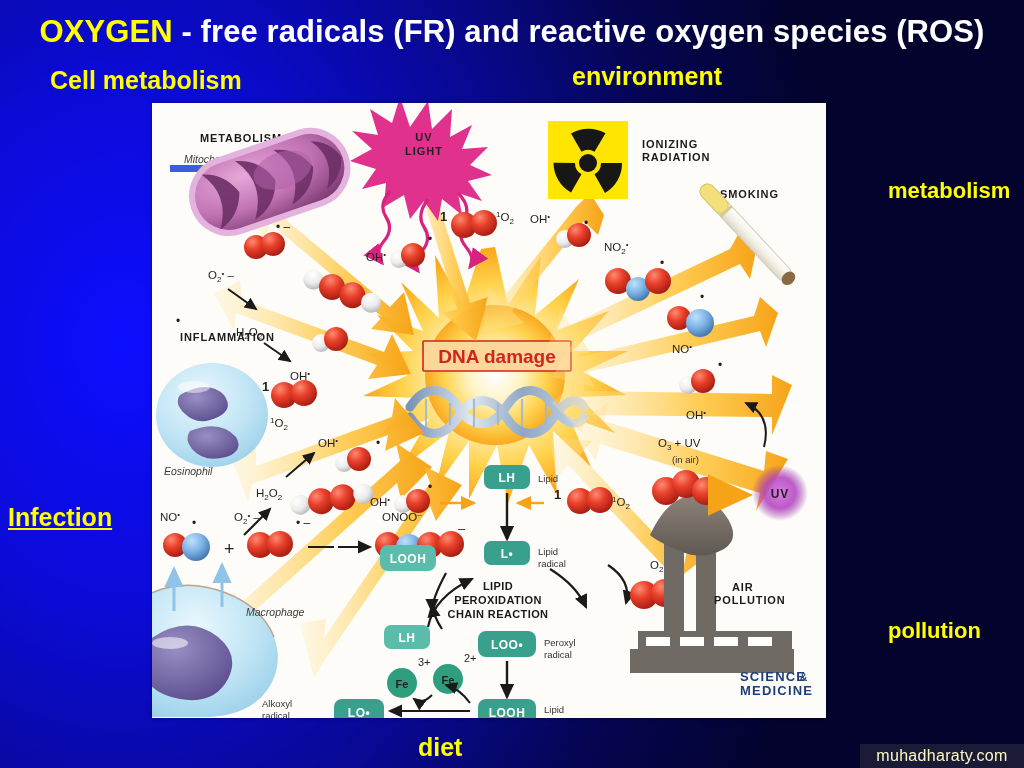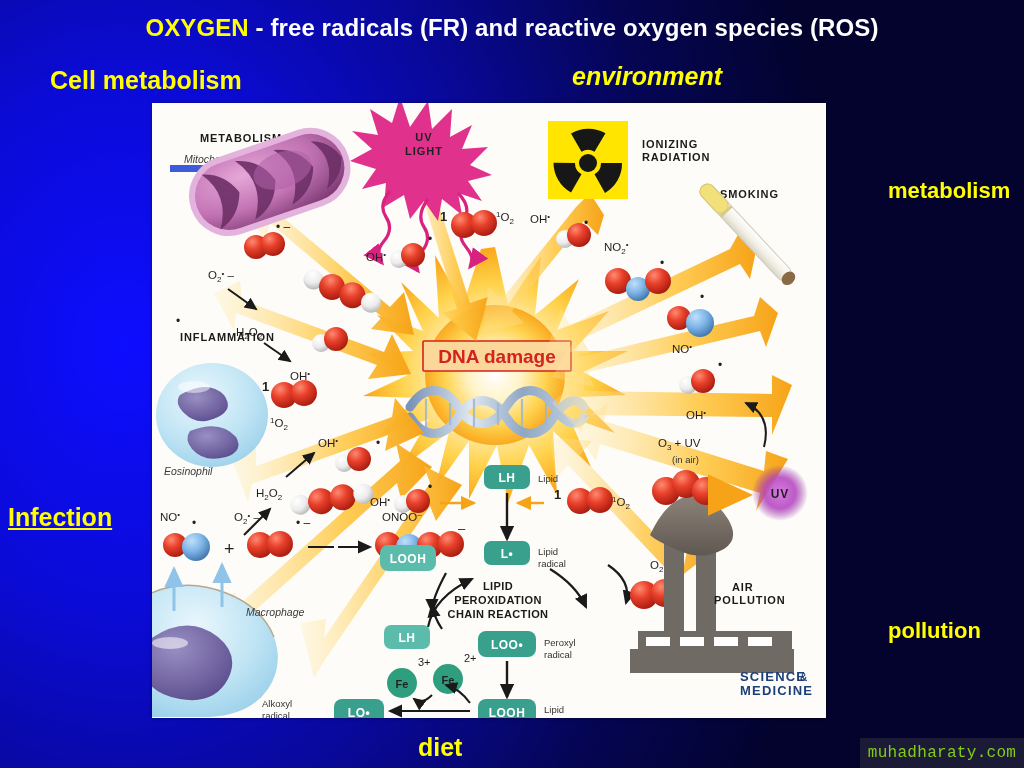--- a/index.html
+++ b/index.html
@@ -10,40 +10,39 @@
   }
   #slide{
     position:relative;width:1024px;height:768px;
     background:
       radial-gradient(ellipse 70% 120% at 12% 45%, #0d0dff 0%, #0b0bd8 28%, #08088c 58%, #050552 78%, #03032e 100%);
     overflow:hidden;
   }
   
   .title{
     position:absolute;top:14px;left:0;width:1024px;text-align:center;
-    font-size:24px;font-weight:bold;color:#ffffff;letter-spacing:.1px;
+    font-size:31px;font-weight:bold;color:#ffffff;letter-spacing:.1px;
     white-space:nowrap;
   }
   .title .hl{color:#ffff00;}
   .edge-label{
     position:absolute;color:#ffff00;font-weight:bold;white-space:nowrap;
   }
   .lbl-cell   {left:8px;  top:66px;  font-size:25px;margin-left:42px;}
-  .lbl-env    {left:572px;top:62px;  font-size:25px;font-style:italic;}
+  .lbl-env    {left:572px;top:62px;  font-size:25px;}
   .lbl-life   {left:888px;top:178px; font-size:22px;}
   .lbl-infect {left:8px;  top:503px; font-size:25px;text-decoration:underline;}
   .lbl-poll   {left:888px;top:618px; font-size:22px;}
   .lbl-diet   {left:418px;top:733px; font-size:25px;}
 
   .watermark{
-    position:absolute;right:0;bottom:0;width:164px;height:30px;
-    background:#1b1b38;color:#84cc16;font-size:16px;
+    position:absolute;right:0;bottom:0;width:164px;height:24px;
+    background:#1b1b38;color:#fef9c3;font-size:16px;
     display:flex;align-items:center;justify-content:center;
     letter-spacing:.3px;
-    font-family:Liberation Mono, monospace;
   }
 
   
   #panel{
     position:absolute;left:152px;top:103px;width:674px;height:615px;
     background:#fdfcf8;
     box-shadow:0 0 3px rgba(0,0,0,.5);
     overflow:hidden;
   }
   #panel svg{display:block;width:674px;height:615px;}

